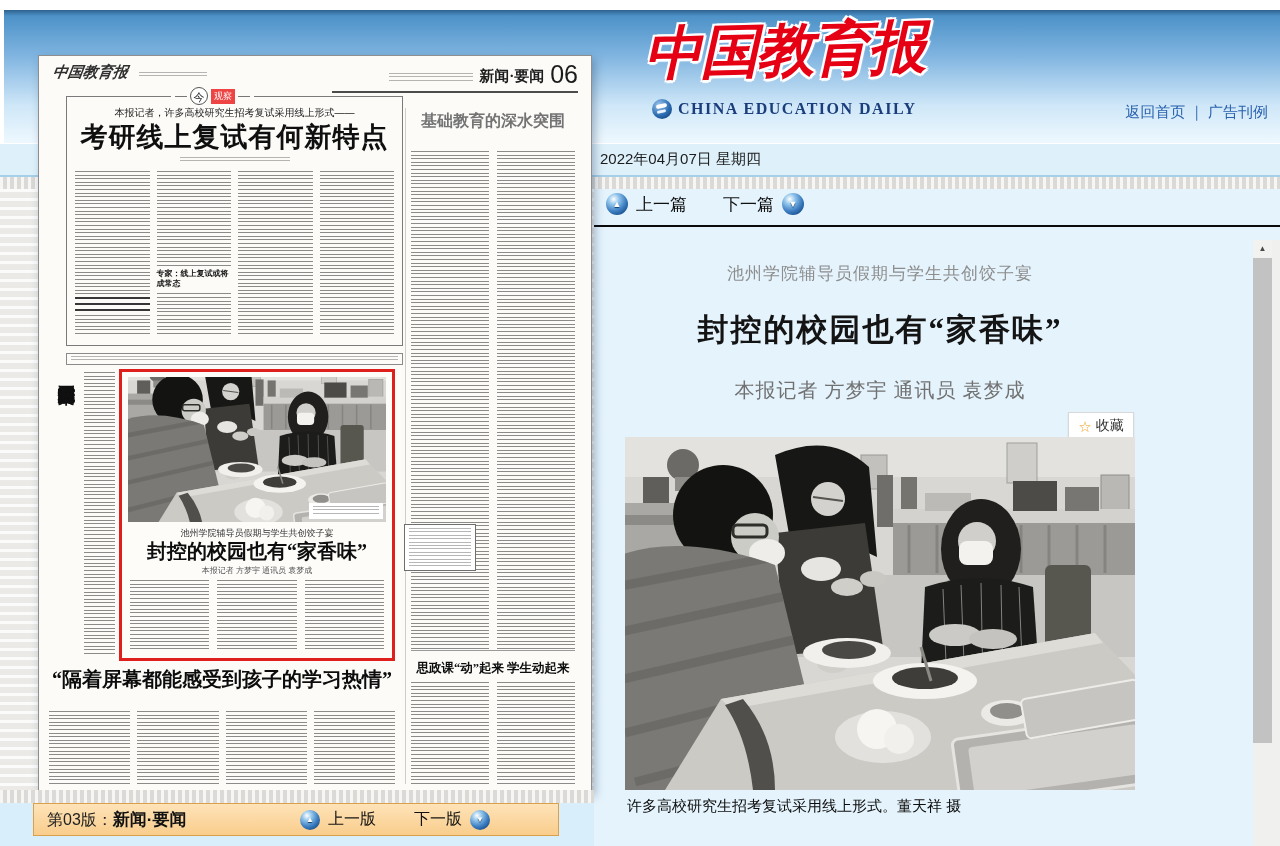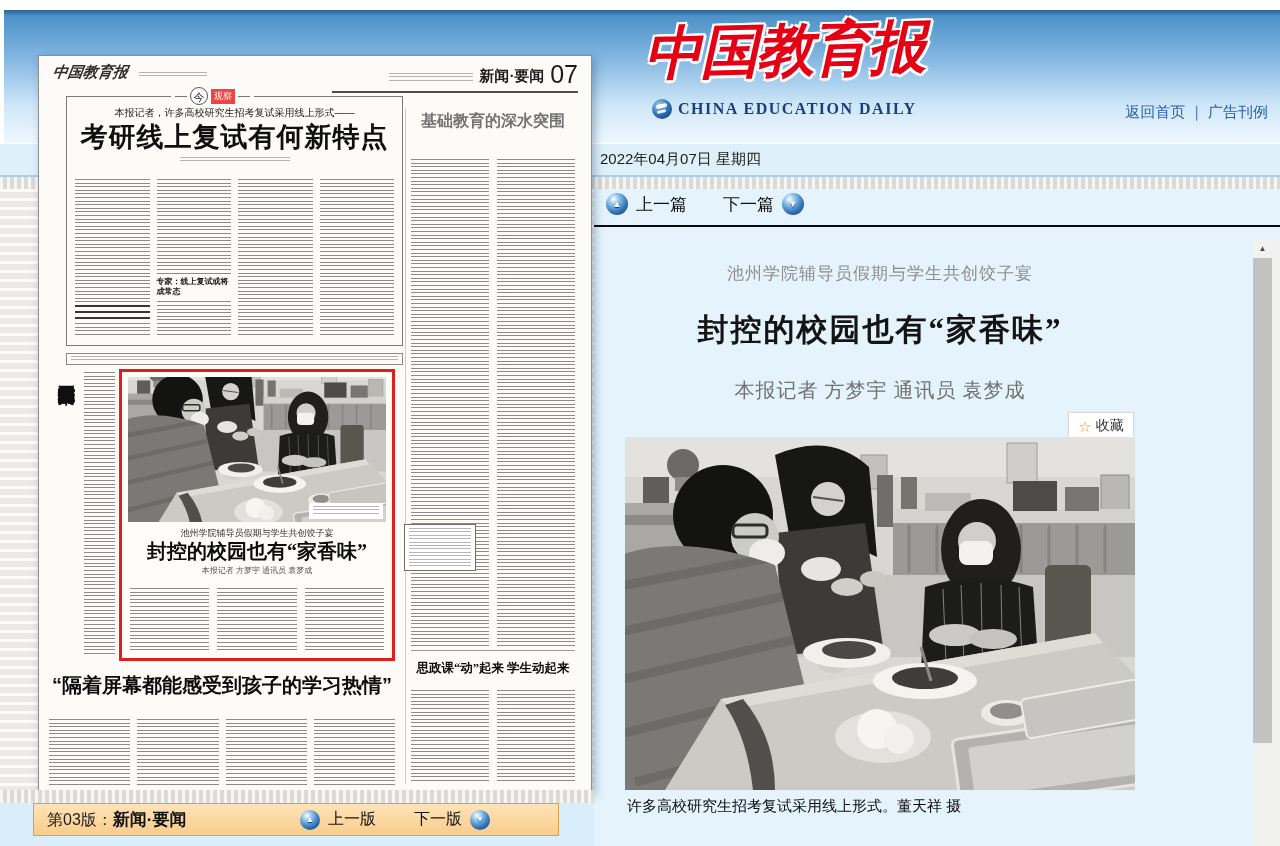--- a/index.html
+++ b/index.html
@@ -96,21 +96,21 @@
   .badge{position:absolute;left:104px;top:-10px;display:flex;align-items:center;gap:3px;background:#fcfbf8;padding:0 4px;}
   .badge .ln{width:12px;height:1px;background:#777;}
   .badge-circle{width:18px;height:18px;border:1px solid #555;border-radius:50%;font-size:11px;line-height:18px;
     text-align:center;color:#222;background:#fff;}
   .badge-box{background:#ef4444;color:#fff;font-size:9px;line-height:13px;padding:1px 3px;}
   .lead-kicker{position:absolute;left:0;top:9px;width:100%;text-align:center;font-size:10px;color:#1d1d1d;white-space:nowrap;}
   .lead-headline{position:absolute;left:0;top:22px;width:100%;text-align:center;
     font-family:"Liberation Serif","DejaVu Serif",serif;font-weight:bold;font-size:27px;color:#0f0f0f;letter-spacing:1px;}
   .lead-byline{position:absolute;left:113px;top:60px;width:110px;height:6px;}
   .lead-cols{position:absolute;left:8px;right:8px;top:74px;bottom:8px;display:flex;gap:7px;}
-  .col{flex:1;position:relative;margin-top:8px;}
+  .col{flex:1;position:relative;}
   .mini{position:absolute;left:0;right:0;background:#fcfbf8;font-weight:bold;font-size:8px;line-height:10px;color:#151515;padding:2px 0;}
   .mini-bar{position:absolute;left:0;right:0;height:16px;background:#fcfbf8;
     background-image:repeating-linear-gradient(180deg,rgba(20,20,20,.85) 0 2px,transparent 2px 6px);}
 
   .thin-strip{position:absolute;left:27px;top:297px;width:337px;height:12px;border:1px solid #8a8a8a;padding:2px 4px;}
   .thin-strip>div{width:100%;height:100%;}
 
   .colA{position:absolute;left:372px;top:55px;width:164px;cursor:pointer;}
   .colA-head{text-align:center;font-family:"Liberation Serif","DejaVu Serif",serif;font-weight:bold;
     font-size:16px;color:#737373;}
@@ -128,21 +128,21 @@
   .rb-cap{position:absolute;right:3px;bottom:3px;width:74px;height:16px;background:#fff;padding:3px 4px;}
   .rb-cap>div{width:100%;height:100%;}
   .rb-kicker{position:absolute;left:0;top:155px;width:100%;text-align:center;font-size:9px;color:#333;}
   .rb-headline{position:absolute;left:0;top:166px;width:100%;text-align:center;
     font-family:"Liberation Serif","DejaVu Serif",serif;font-weight:bold;font-size:20px;color:#0d0d0d;}
   .rb-byline{position:absolute;left:0;top:193px;width:100%;text-align:center;font-size:8px;color:#555;}
   .rb-cols{position:absolute;left:8px;right:8px;top:208px;bottom:8px;display:flex;gap:8px;}
 
   .botA{position:absolute;left:10px;top:607px;width:346px;cursor:pointer;}
   .botA-kicker{text-align:center;font-size:9.5px;color:#222;white-space:nowrap;}
-  .botA-headline{margin-top:9px;text-align:center;font-family:Liberation Sans, sans-serif;
+  .botA-headline{margin-top:3px;text-align:center;font-family:Liberation Serif, serif;
     font-weight:bold;font-size:20px;color:#0c0c0c;white-space:nowrap;}
   .botA-cols{position:absolute;left:0;top:48px;width:100%;height:74px;display:flex;gap:7px;}
 
   .botB{position:absolute;left:372px;top:604px;width:164px;cursor:pointer;}
   .botB-headline{text-align:center;font-family:"Liberation Serif","DejaVu Serif",serif;font-weight:bold;
     font-size:12.5px;color:#0d0d0d;white-space:nowrap;}
   .botB-cols{position:absolute;left:0;top:22px;width:100%;height:102px;display:flex;gap:8px;}
 </style>
 </head>
 <body>
@@ -292,21 +292,21 @@
       </svg>
   </div>
   <div class="art-caption">许多高校研究生招考复试采用线上形式。董天祥 摄</div>
 
   <div class="paper">
     <div class="pm-script">中国教育报</div>
     <div class="pm-info stripes-l"></div>
     <div class="pm-right">
       <span class="mini-stripe stripes-l"></span>
       <span class="pm-sec">新闻·要闻</span>
-      <span class="pm-no">07</span>
+      <span class="pm-no">06</span>
     </div>
     <div class="pm-underline"></div>
     <div class="vr"></div>
 
     <div class="lead-box">
       <div class="badge">
         <span class="ln"></span>
         <span class="badge-circle">今</span>
         <span class="badge-box">观察</span>
         <span class="ln"></span>

